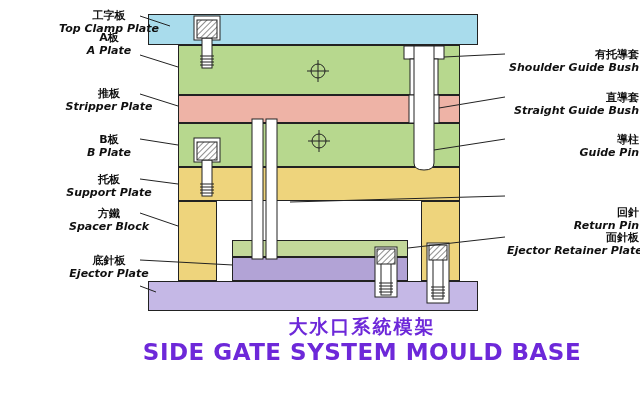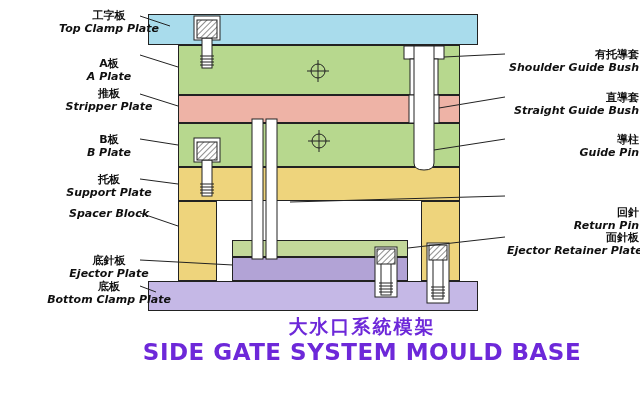--- a/index.html
+++ b/index.html
@@ -117,46 +117,43 @@
       <line x1="434" y1="150" x2="505" y2="139"></line>
       <line x1="290" y1="202" x2="505" y2="196"></line>
       <line x1="408" y1="248" x2="505" y2="237"></line>
     </g>
   </svg>
 
   <div class="lbl lbl-left" style="top:9px">
     <div class="zh">工字板</div>
     <div class="en">Top Clamp Plate</div>
   </div>
-  <div class="lbl lbl-left" style="top:57px">
+  <div class="lbl lbl-left" style="top:31px">
     <div class="zh">A板</div>
     <div class="en">A Plate</div>
   </div>
   <div class="lbl lbl-left" style="top:133px">
     <div class="zh">B板</div>
     <div class="en">B Plate</div>
   </div>
   <div class="lbl lbl-left" style="top:87px">
     <div class="zh">推板</div>
     <div class="en">Stripper Plate</div>
   </div>
   <div class="lbl lbl-left" style="top:173px">
     <div class="zh">托板</div>
     <div class="en">Support Plate</div>
   </div>
   <div class="lbl lbl-left" style="top:207px">
+    <div class="zh">方鐵</div>
     <div class="en">Spacer Block</div>
   </div>
   <div class="lbl lbl-left" style="top:254px">
     <div class="zh">底針板</div>
     <div class="en">Ejector Plate</div>
-  </div>
-  <div class="lbl lbl-left" style="top:280px">
-    <div class="zh">底板</div>
-    <div class="en">Bottom Clamp Plate</div>
   </div>
 
   <div class="lbl lbl-right" style="top:48px">
     <div class="zh">有托導套</div>
     <div class="en">Shoulder Guide Bush</div>
   </div>
   <div class="lbl lbl-right" style="top:91px">
     <div class="zh">直導套</div>
     <div class="en">Straight Guide Bush</div>
   </div>

